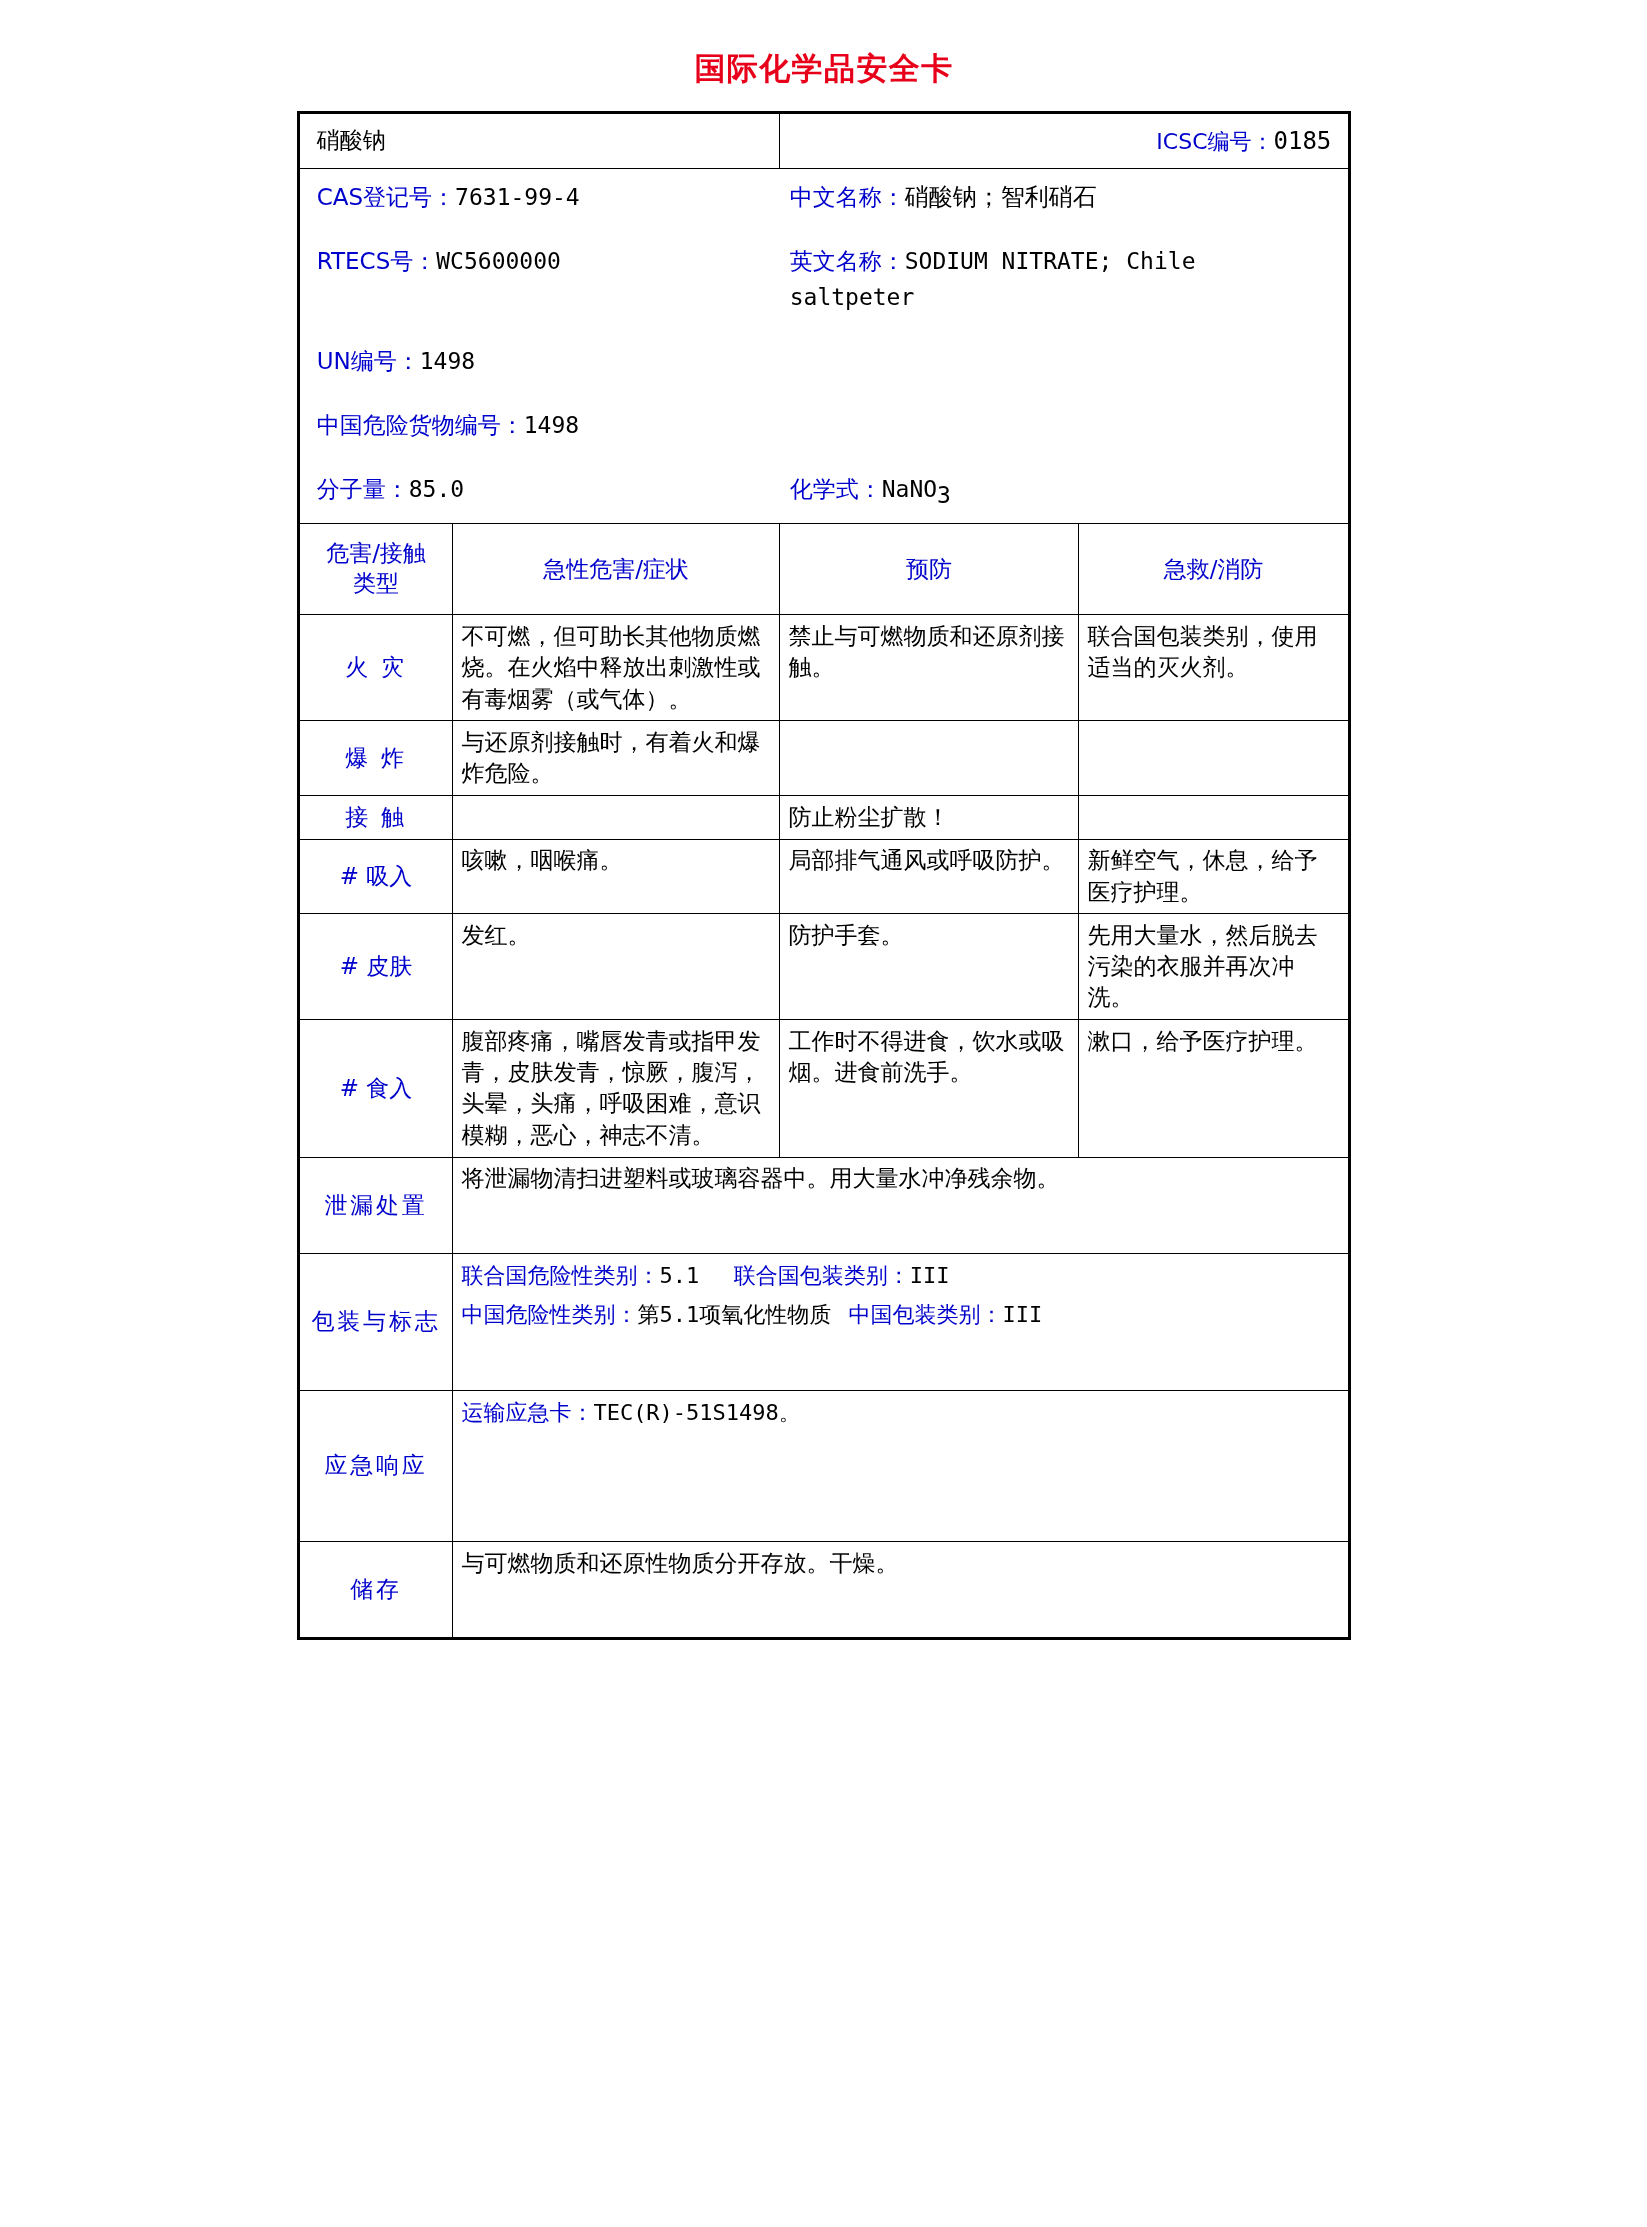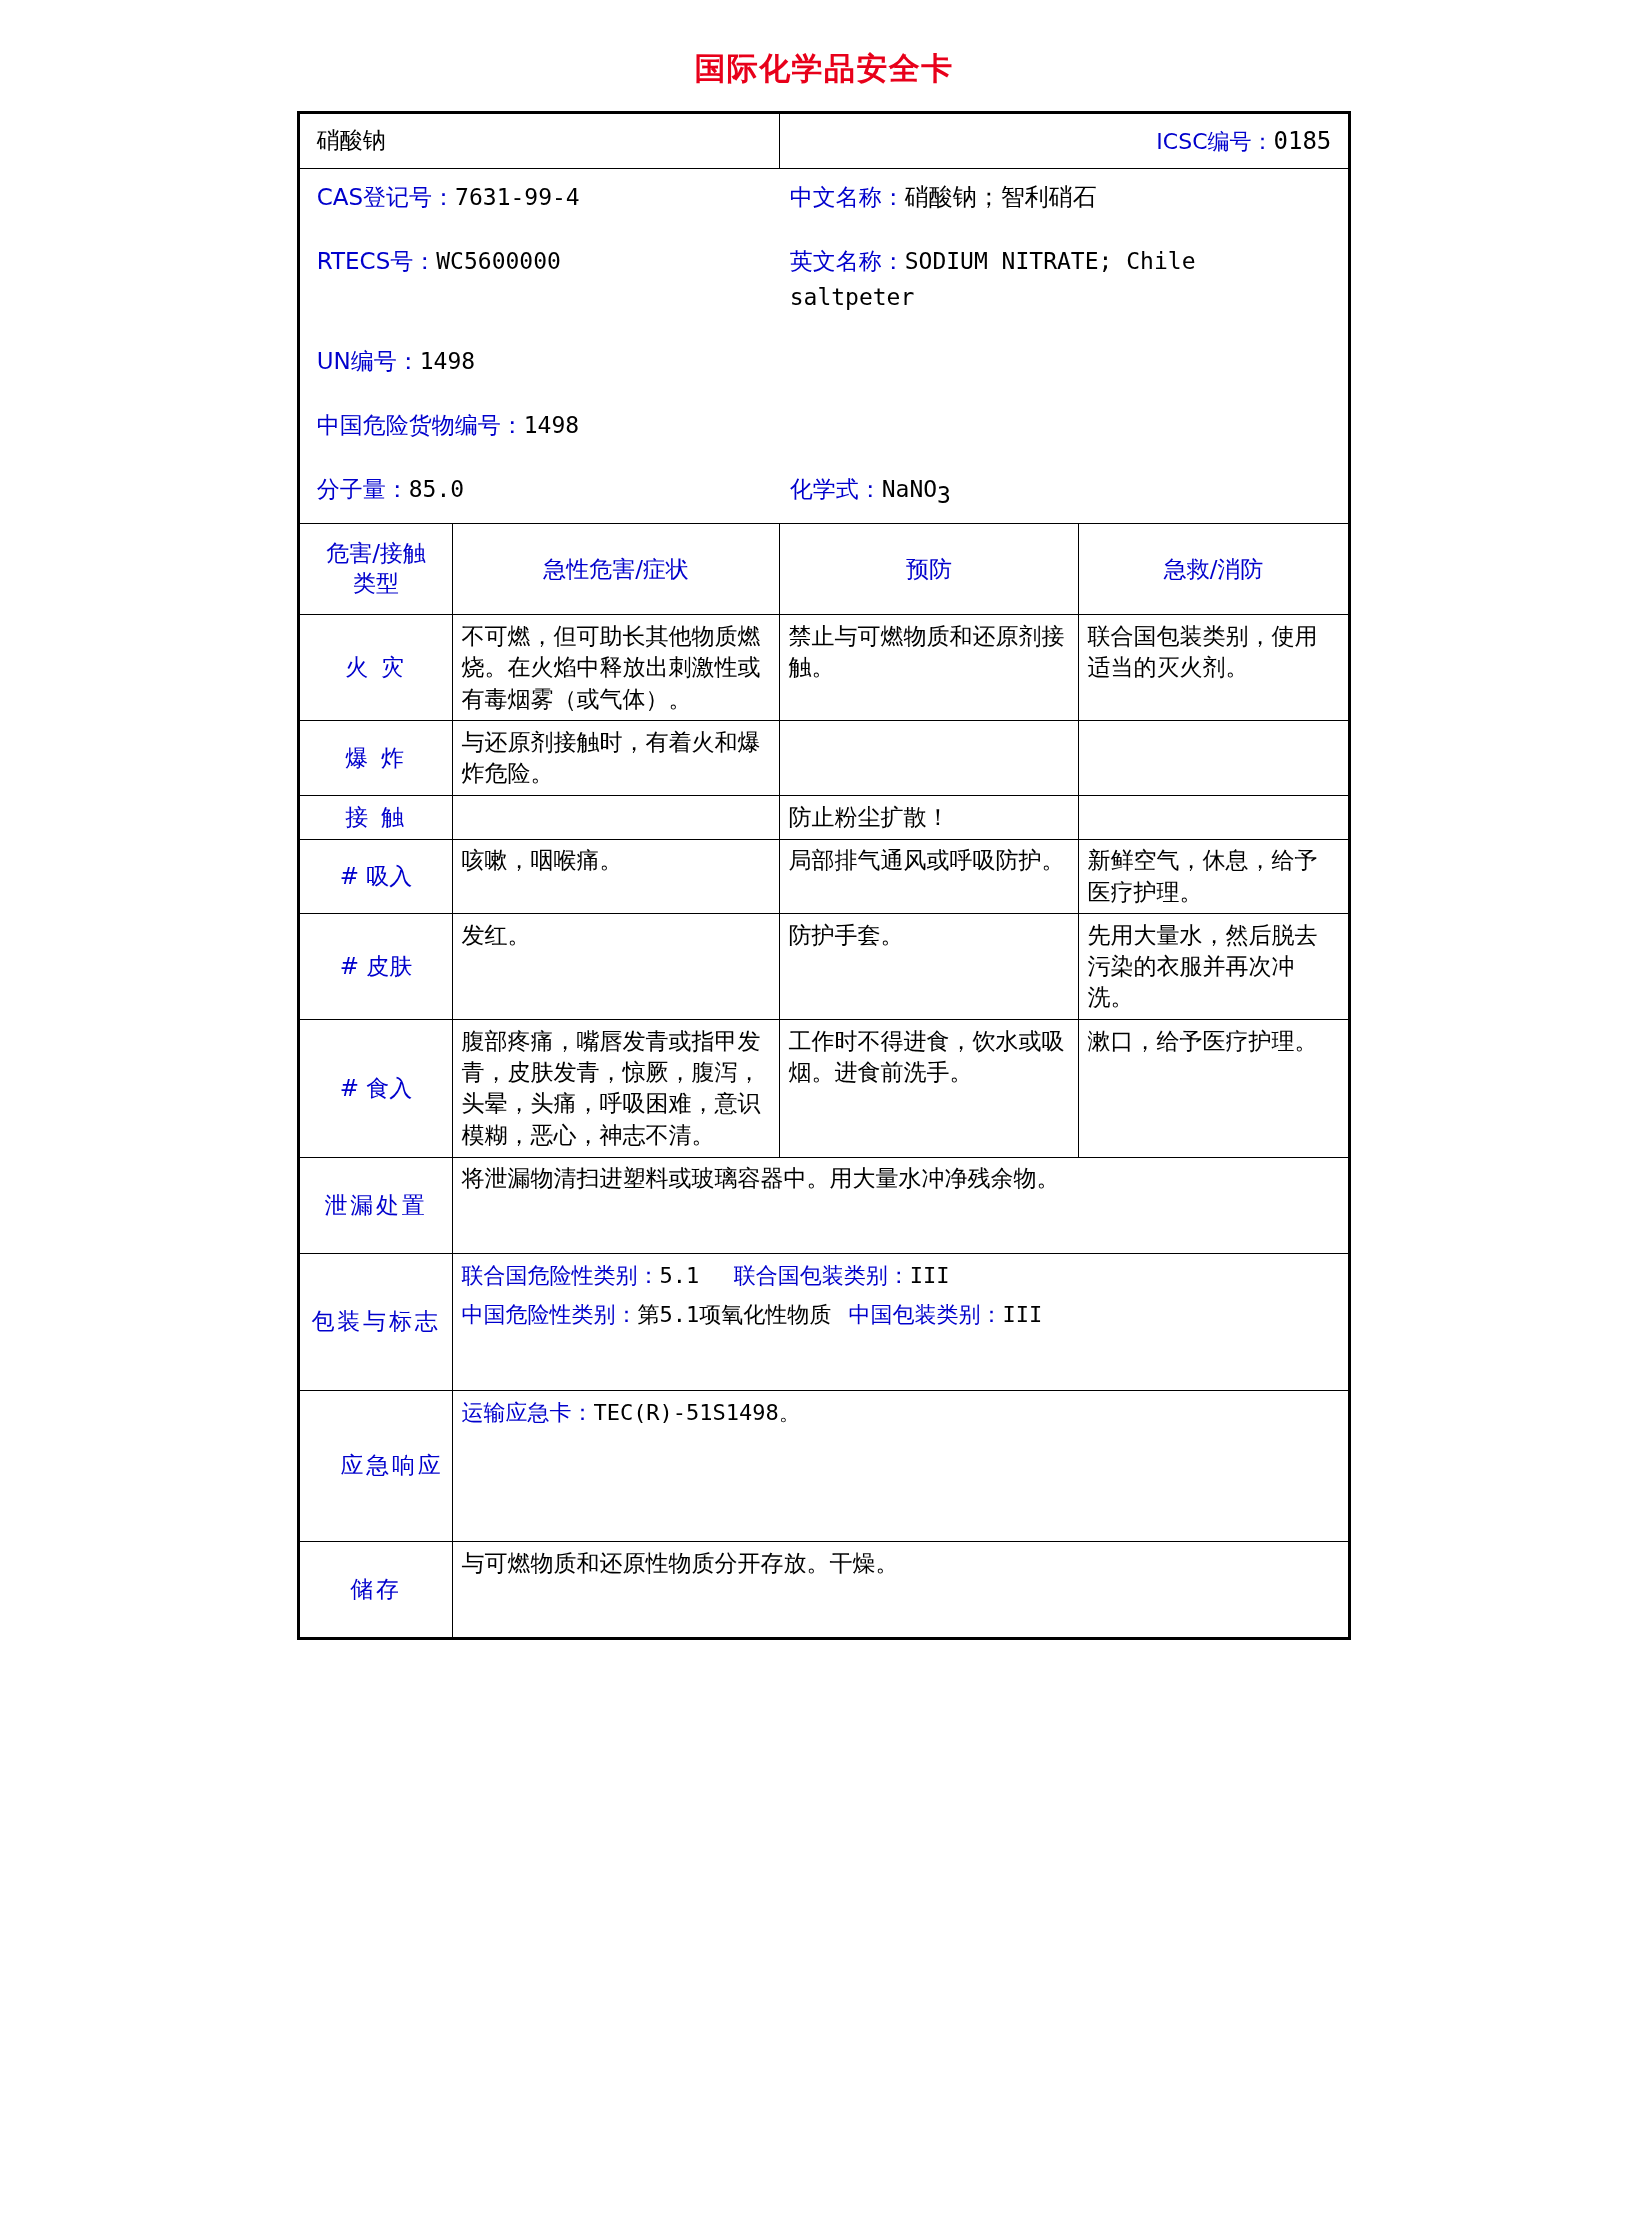--- a/index.html
+++ b/index.html
@@ -121,21 +121,21 @@
   }
   .mono-inline {
     font-family: "DejaVu Sans Mono", "Liberation Mono", monospace;
     font-size: 22px;
   }
 
   .pack-line { margin-bottom: 4.2px; line-height: 1.5; }
 
   .tall-120 { height: 84px; }
   .tall-180 { height: 125px; }
-  .tall-200 { height: 139px; text-align: right; }
+  .tall-200 { height: 139px; }
 
   sub { font-size: 0.7em; vertical-align: sub; }
 </style>
 </head>
 <body>
 
 <div class="page">
 
   <div class="doc-title">国际化学品安全卡</div>
 

